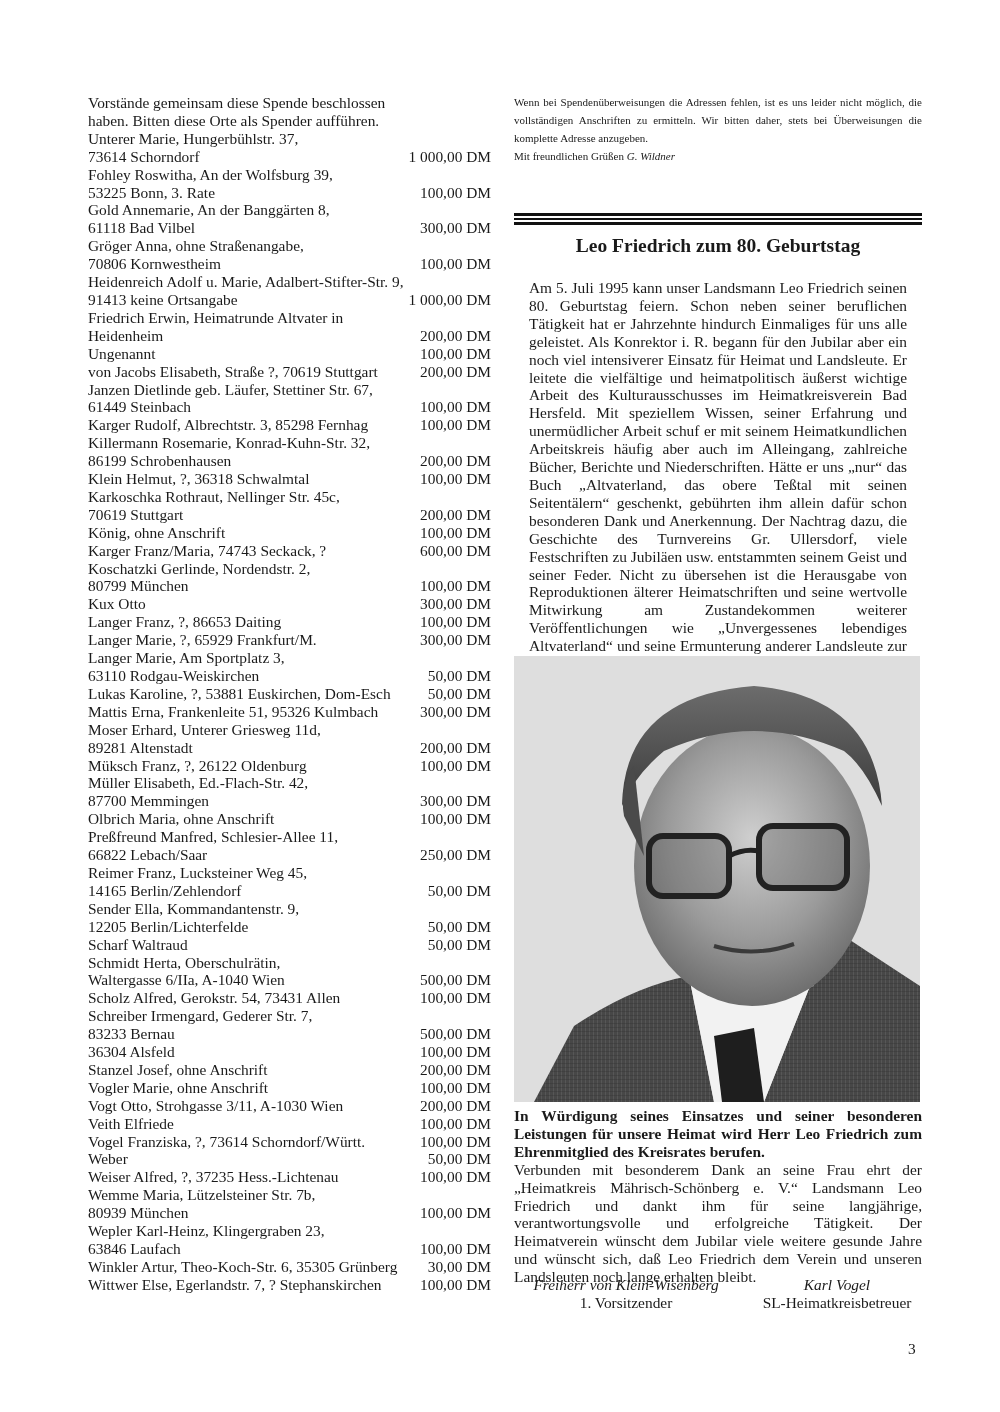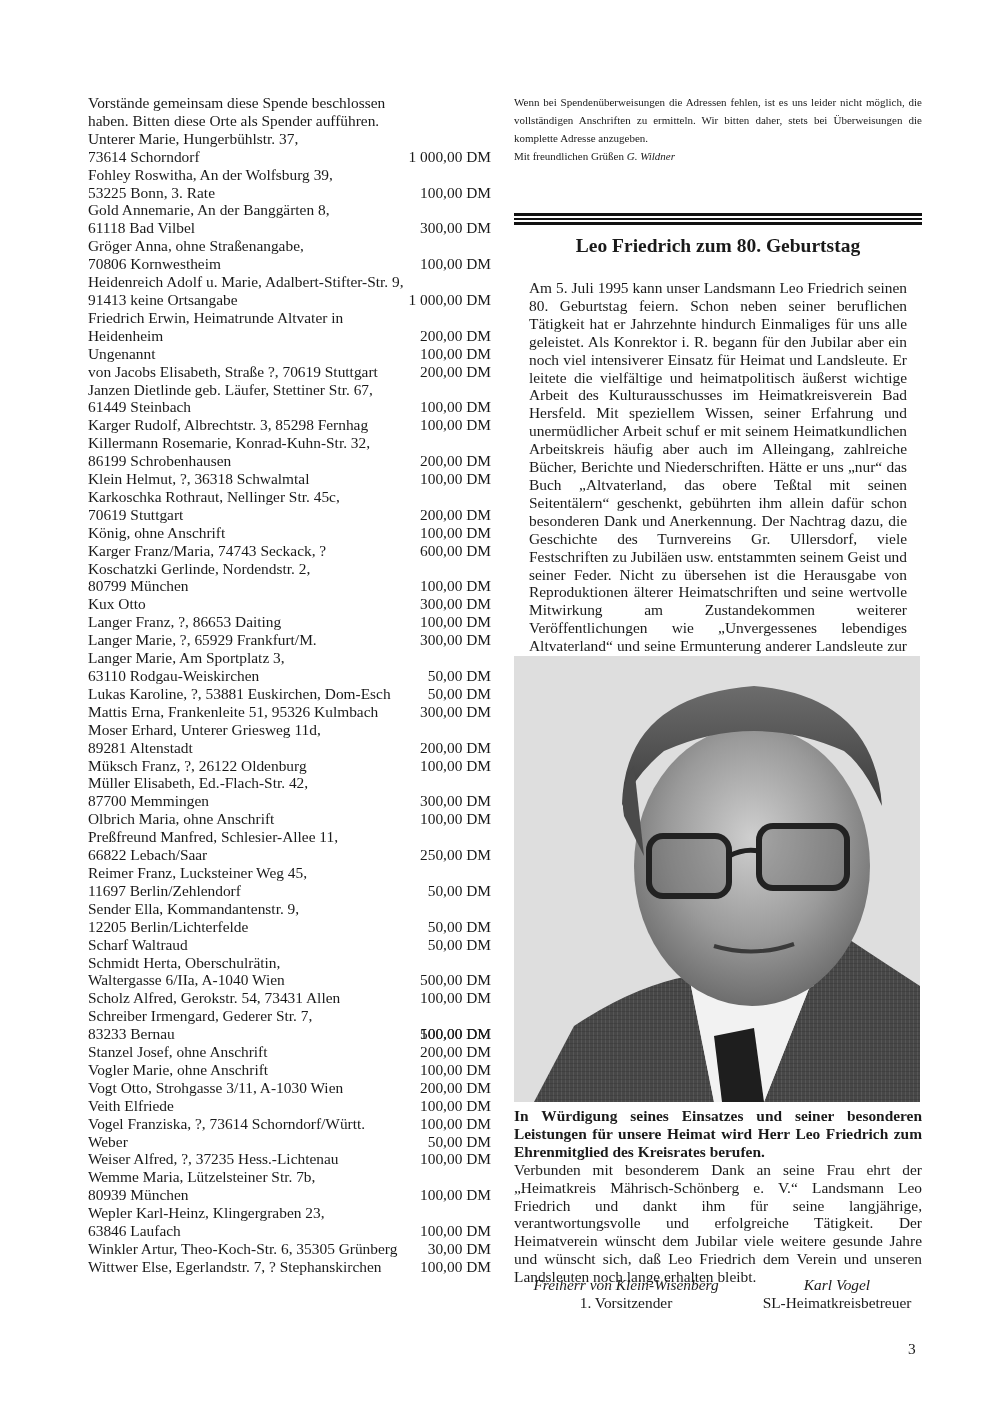--- a/index.html
+++ b/index.html
@@ -174,21 +174,21 @@
           <span class="line">Olbrich Maria, ohne Anschrift</span>
           <span class="amount">100,00 DM</span>
         </div>
         <div class="donor">
           <span class="line">Preßfreund Manfred, Schlesier-Allee 11,</span>
           <span class="line">66822 Lebach/Saar</span>
           <span class="amount">250,00 DM</span>
         </div>
         <div class="donor">
           <span class="line">Reimer Franz, Lucksteiner Weg 45,</span>
-          <span class="line">11697 Berlin/Zehlendorf</span>
+          <span class="line">14165 Berlin/Zehlendorf</span>
           <span class="amount">50,00 DM</span>
         </div>
         <div class="donor">
           <span class="line">Sender Ella, Kommandantenstr. 9,</span>
           <span class="line">12205 Berlin/Lichterfelde</span>
           <span class="amount">50,00 DM</span>
         </div>
         <div class="donor">
           <span class="line">Scharf Waltraud</span>
           <span class="amount">50,00 DM</span>
@@ -201,20 +201,21 @@
         <div class="donor">
           <span class="line">Scholz Alfred, Gerokstr. 54, 73431 Allen</span>
           <span class="amount">100,00 DM</span>
         </div>
         <div class="donor">
           <span class="line">Schreiber Irmengard, Gederer Str. 7,</span>
           <span class="line">83233 Bernau</span>
           <span class="amount">500,00 DM</span>
         </div>
         <div class="donor">
+          <span class="line">36304 Alsfeld</span>
           <span class="amount">100,00 DM</span>
         </div>
         <div class="donor">
           <span class="line">Stanzel Josef, ohne Anschrift</span>
           <span class="amount">200,00 DM</span>
         </div>
         <div class="donor">
           <span class="line">Vogler Marie, ohne Anschrift</span>
           <span class="amount">100,00 DM</span>
         </div>

